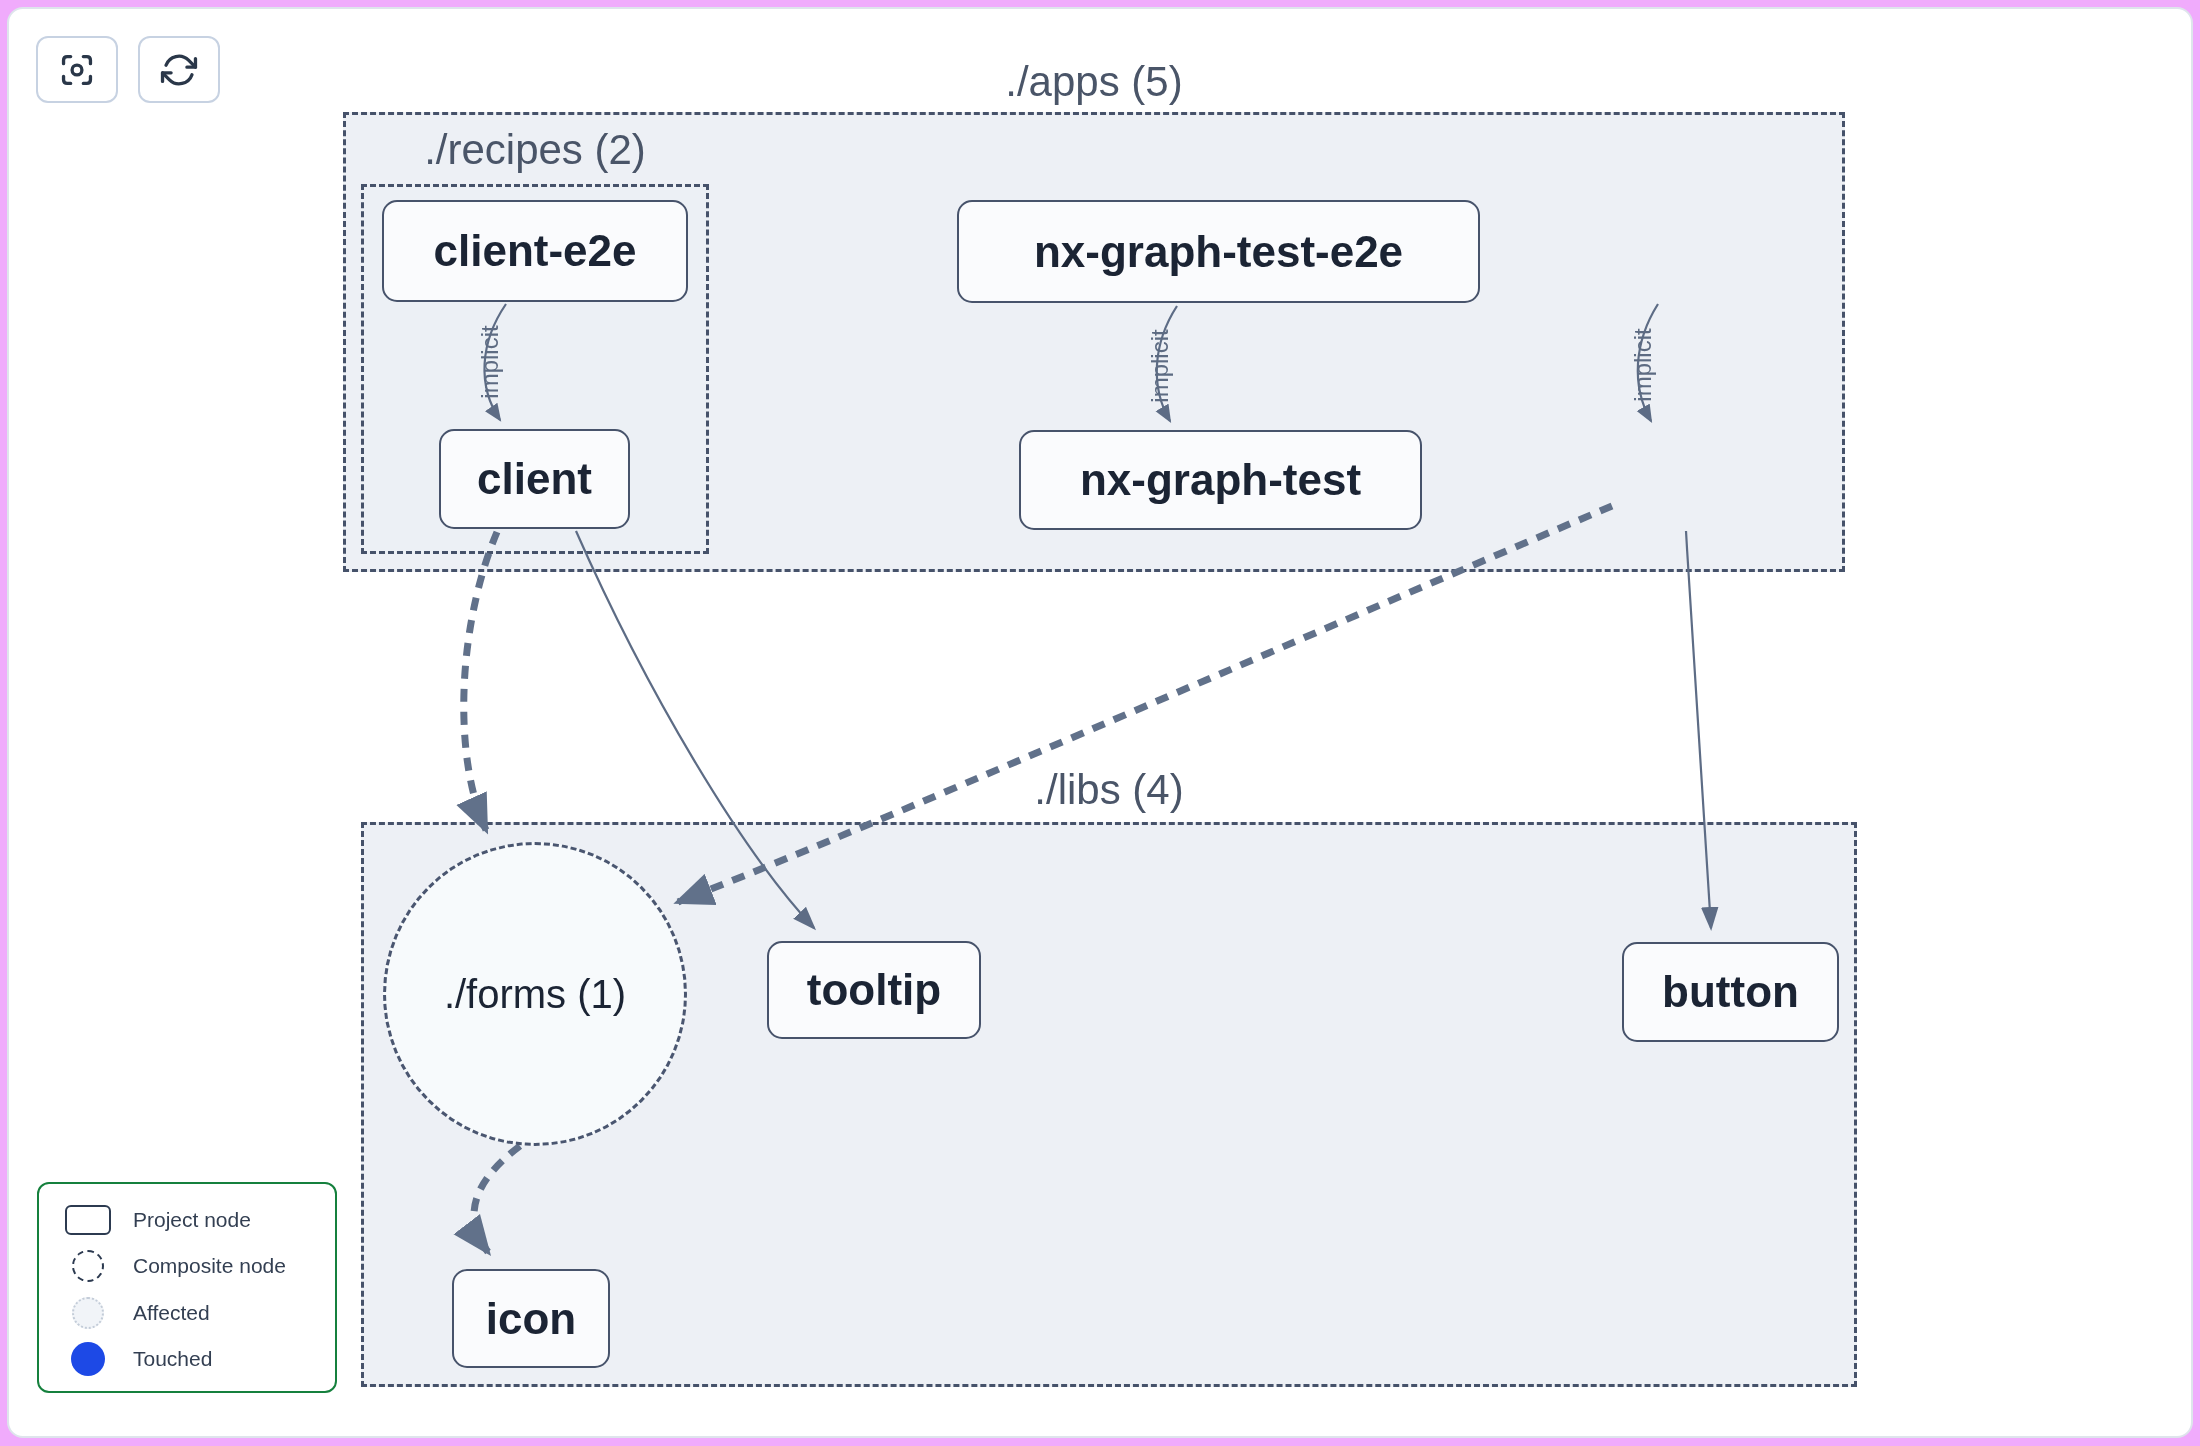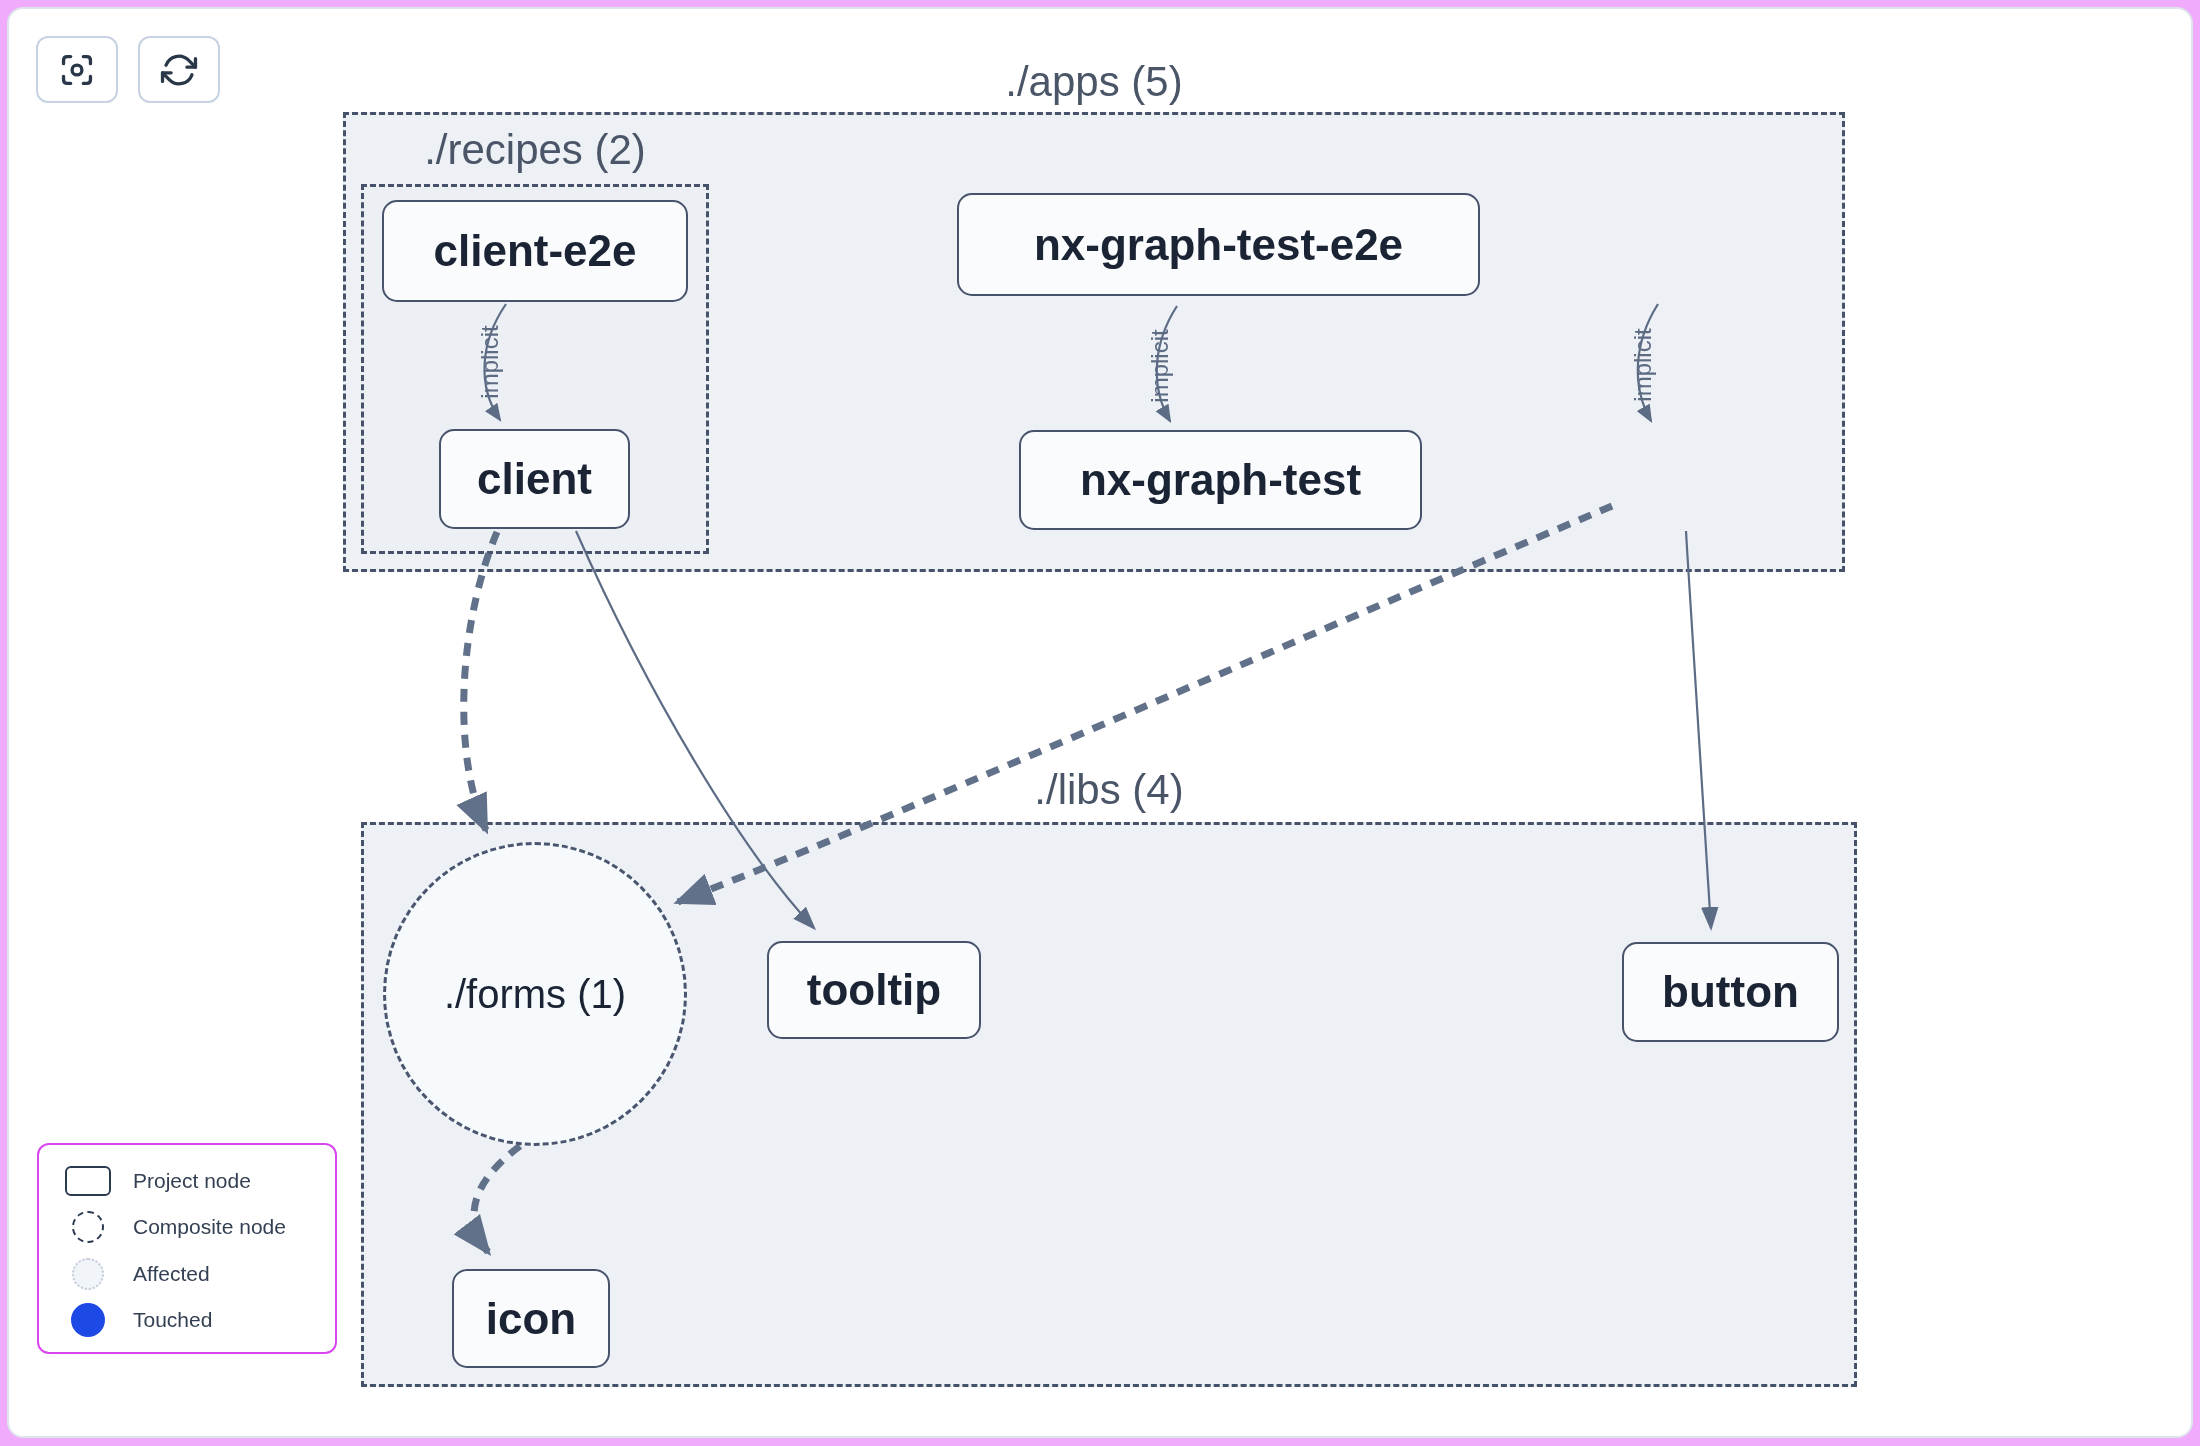--- a/index.html
+++ b/index.html
@@ -26,34 +26,34 @@
 
   
   svg.edges{position:absolute;left:0;top:0;width:2200px;height:1446px;z-index:2;pointer-events:none;}
   .edge-implicit{stroke:#5d6c85;stroke-width:2.2;fill:none;}
   .edge-static{stroke:#5d6c85;stroke-width:2.2;fill:none;}
   .edge-affected{stroke:#61718a;stroke-width:7;fill:none;stroke-dasharray:13 10;}
 
   
   .node{position:absolute;background:#fafbfd;border:2.5px solid #47536b;border-radius:15px;display:flex;align-items:center;justify-content:center;font-size:44px;font-weight:700;color:#1b2434;z-index:4;box-sizing:border-box;cursor:pointer;white-space:nowrap;}
   .n-client-e2e{left:382px;top:200px;width:306px;height:102px;}
-  .n-nxgt-e2e{left:957px;top:193px;width:523px;height:103px;}
+  .n-nxgt-e2e{left:957px;top:200px;width:523px;height:103px;}
   .n-web-e2e{left:1553px;top:202px;width:274px;height:100px;}
   .n-client{left:439px;top:429px;width:191px;height:100px;}
   .n-nxgt{left:1019px;top:430px;width:403px;height:100px;}
   .n-web{left:1613px;top:429px;width:154px;height:100px;}
   .n-tooltip{left:767px;top:941px;width:214px;height:98px;}
   .n-button{left:1622px;top:942px;width:217px;height:100px;}
   .n-icon{left:452px;top:1269px;width:158px;height:99px;}
 
   
   .edge-label{position:absolute;z-index:3;font-size:24px;color:#5d6b82;white-space:nowrap;transform:translate(-50%,-50%) rotate(-90deg);}
 
   
-  .legend{position:absolute;left:37px;top:1143px;width:300px;height:211px;background:#ffffff;border:2px solid #d946ef;border-radius:12px;z-index:6;box-sizing:border-box;padding:14px 0 10px 26px;display:flex;flex-direction:column;justify-content:space-between;}
+  .legend{position:absolute;left:37px;top:1182px;width:300px;height:211px;background:#ffffff;border:2px solid #15803d;border-radius:12px;z-index:6;box-sizing:border-box;padding:14px 0 10px 26px;display:flex;flex-direction:column;justify-content:space-between;}
   .legend-row{display:flex;align-items:center;gap:22px;height:44px;}
   .legend-swatch{flex:0 0 auto;}
   .sw-project{width:46px;height:30px;border:2.5px solid #2c3a50;border-radius:6px;box-sizing:border-box;}
   .sw-wrap{width:46px;display:flex;justify-content:center;}
   .sw-composite{width:32px;height:32px;border:2.5px dashed #2c3a50;border-radius:50%;box-sizing:border-box;}
   .sw-affected{width:32px;height:32px;border:2.5px dotted #c3ccd8;border-radius:50%;background:#f1f4f8;box-sizing:border-box;}
   .sw-touched{width:34px;height:34px;border-radius:50%;background:#1d49e6;}
   .legend-text{font-size:21px;color:#333f52;}
 </style>
 </head>

